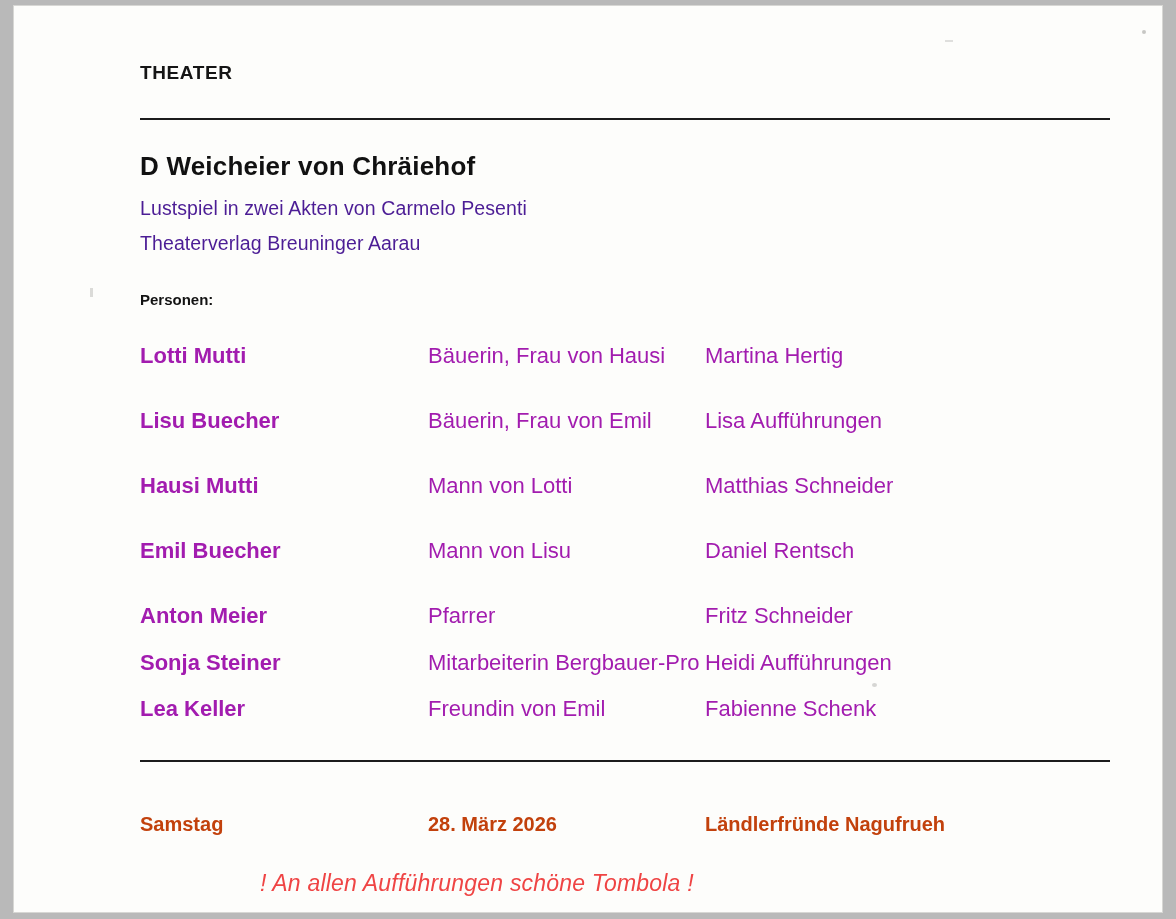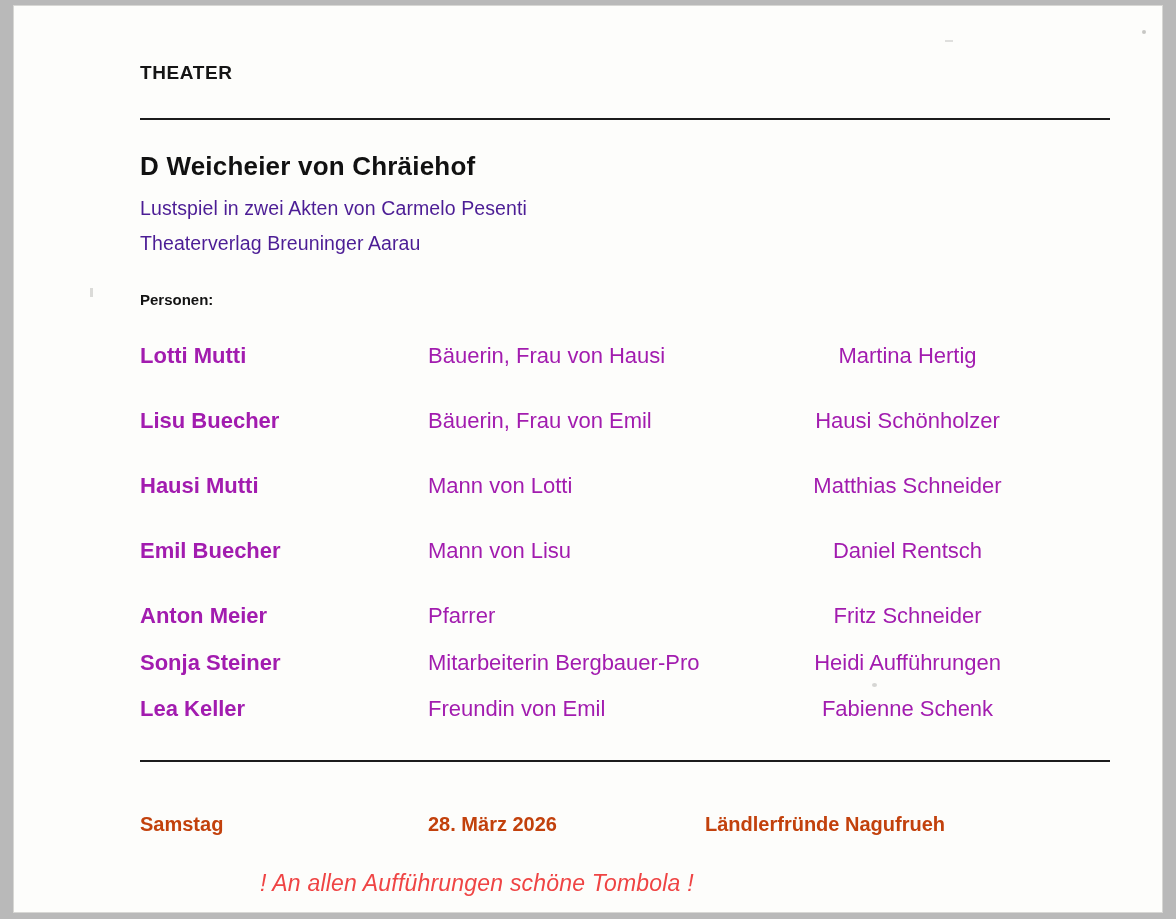--- a/index.html
+++ b/index.html
@@ -95,21 +95,20 @@
     width: 288px;
     font-weight: bold;
     color: #101010;
     white-space: nowrap;
   }
   td.col-desc {
     width: 277px;
   }
   td.col-actor {
     width: 405px;
-    text-align: center;
   }
   td.mid-align {
     vertical-align: bottom;
   }
 
   .dance-kicker {
     font-weight: bold;
     font-size: 19px;
     letter-spacing: .6px;
     color: #151515;
@@ -175,21 +174,21 @@
             <td class="col-role">Lotti Mutti</td>
             <td class="col-desc">Bäuerin, Frau von Hausi</td>
             <td class="col-actor">Martina Hertig</td>
           </tr>
           <tr style="height:39px">
               <td colspan="3"></td>
             </tr>
           <tr>
             <td class="col-role">Lisu Buecher</td>
             <td class="col-desc">Bäuerin, Frau von Emil</td>
-            <td class="col-actor">Hausi Schönholzer</td>
+            <td class="col-actor">Lisa Aufführungen</td>
           </tr>
           <tr style="height:39px">
               <td colspan="3"></td>
             </tr>
           <tr>
             <td class="col-role">Hausi Mutti</td>
             <td class="col-desc">Mann von Lotti</td>
             <td class="col-actor">Matthias Schneider</td>
           </tr>
           <tr style="height:39px">

